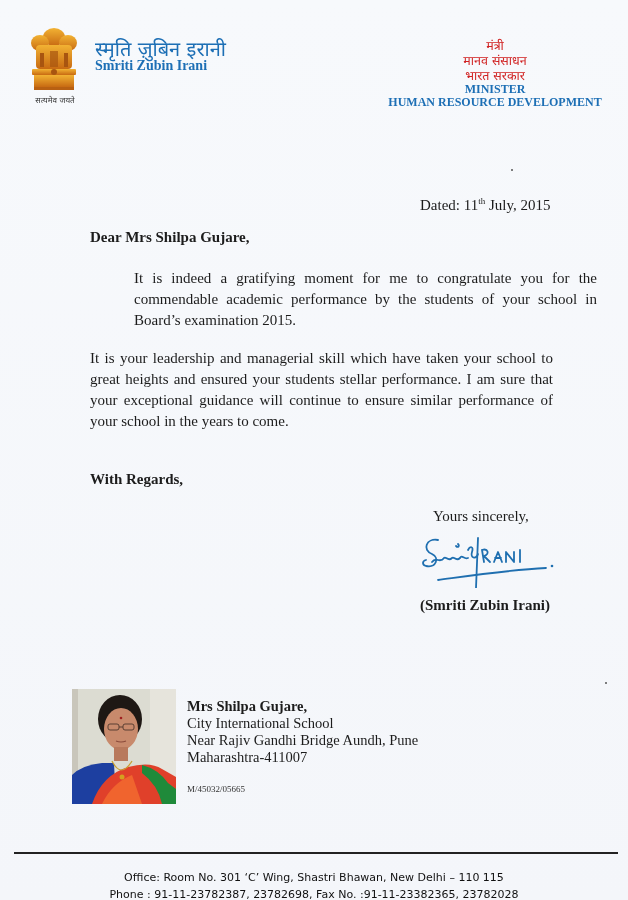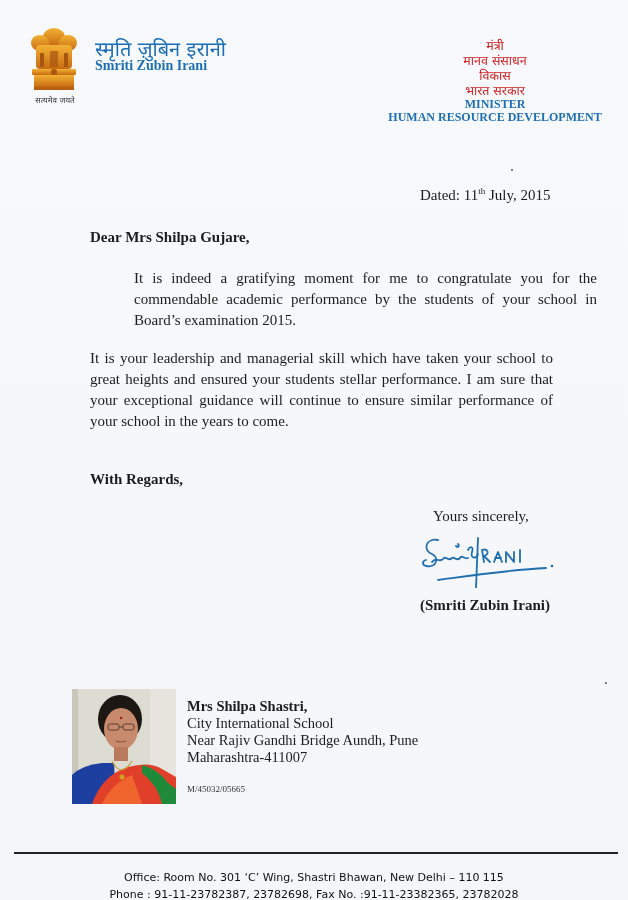--- a/index.html
+++ b/index.html
@@ -18,21 +18,21 @@
       font-size: 8px; color: #333; font-family: "DejaVu Sans", sans-serif; }
 
     .name-hi { position: absolute; left: 95px; top: 35px; font-size: 20px; color: #1d6fb5;
       font-family: "DejaVu Sans", sans-serif; }
     .name-en { position: absolute; left: 95px; top: 58px; font-size: 14px; font-weight: bold; color: #1d6fb5; }
 
     .ministry { position: absolute; right: 18px; top: 38px; width: 230px; text-align: center; color: #1d6fb5; }
     .ministry .hi { font-family: "DejaVu Sans", sans-serif; font-size: 12.5px; line-height: 15px; color: #d02020; }
     .ministry .en { font-size: 12px; font-weight: bold; line-height: 13px; }
 
-    .dated { position: absolute; left: 420px; top: 186px; font-size: 15px; }
+    .dated { position: absolute; left: 420px; top: 196px; font-size: 15px; }
     .dated sup { font-size: 9px; }
 
     .salutation { position: absolute; left: 90px; top: 229px; font-size: 15px; font-weight: bold; }
     .para { position: absolute; left: 90px; width: 463px; font-size: 15px; line-height: 21px; text-align: justify; text-align-last: left; }
     .para1 { top: 268px; margin-left: 44px; }
     .para2 { top: 348px; }
     .regards { position: absolute; left: 90px; top: 471px; font-size: 15px; font-weight: bold; }
 
     .yours { position: absolute; left: 433px; top: 508px; font-size: 15px; }
     .signature { position: absolute; left: 418px; top: 528px; width: 140px; height: 60px; }
@@ -75,21 +75,20 @@
     <rect x="6" y="62" width="40" height="3" fill="#b86012"></rect>
   </svg>
   <div class="emblem-motto">सत्यमेव जयते</div>
 
   <div class="name-hi">स्मृति ज़ुबिन इरानी</div>
   <div class="name-en">Smriti Zubin Irani</div>
 
   <div class="ministry">
     <div class="hi">मंत्री</div>
     <div class="hi">मानव संसाधन</div>
-    <div class="hi">विकास</div>
     <div class="hi">भारत सरकार</div>
     <div class="en">MINISTER</div>
     <div class="en">HUMAN RESOURCE DEVELOPMENT</div>
   </div>
 
   <div class="speck" style="left:511px;top:169px;"></div>
 
   <div class="dated"><span>Dated: 11</span><sup>th</sup><span> July, 2015</span></div>
 
   <div class="salutation">Dear Mrs Shilpa Gujare,</div>
@@ -141,21 +140,21 @@
     <path d="M20 115 Q30 86 56 78 Q78 72 90 80 L104 88 L104 115 Z" fill="#e0402a"></path>
     <path d="M30 115 Q40 94 60 86 L70 115 Z" fill="#f0642e"></path>
 
     <path d="M70 76 Q86 80 96 94 L104 100 L104 115 L90 115 Q86 96 70 84 Z" fill="#1f8a3a"></path>
 
     <path d="M40 72 Q49 90 60 72" stroke="#c8a030" stroke-width="1.2" fill="none"></path>
     <circle cx="50" cy="88" r="2.5" fill="#d4a020"></circle>
   </svg>
 
   <div class="recipient">
-    <div class="rname">Mrs Shilpa Shastri,</div>
+    <div class="rname">Mrs Shilpa Gujare,</div>
     <div>City International School</div>
     <div>Near Rajiv Gandhi Bridge Aundh, Pune</div>
     <div>Maharashtra-411007</div>
   </div>
   <div class="refno">M/45032/05665</div>
 
   <div class="footer-rule"></div>
   <div class="footer">
     <div>Office: Room No. 301 ‘C’ Wing, Shastri Bhawan, New Delhi – 110 115</div>
     <div>Phone : 91-11-23782387, 23782698, Fax No. :91-11-23382365, 23782028</div>

